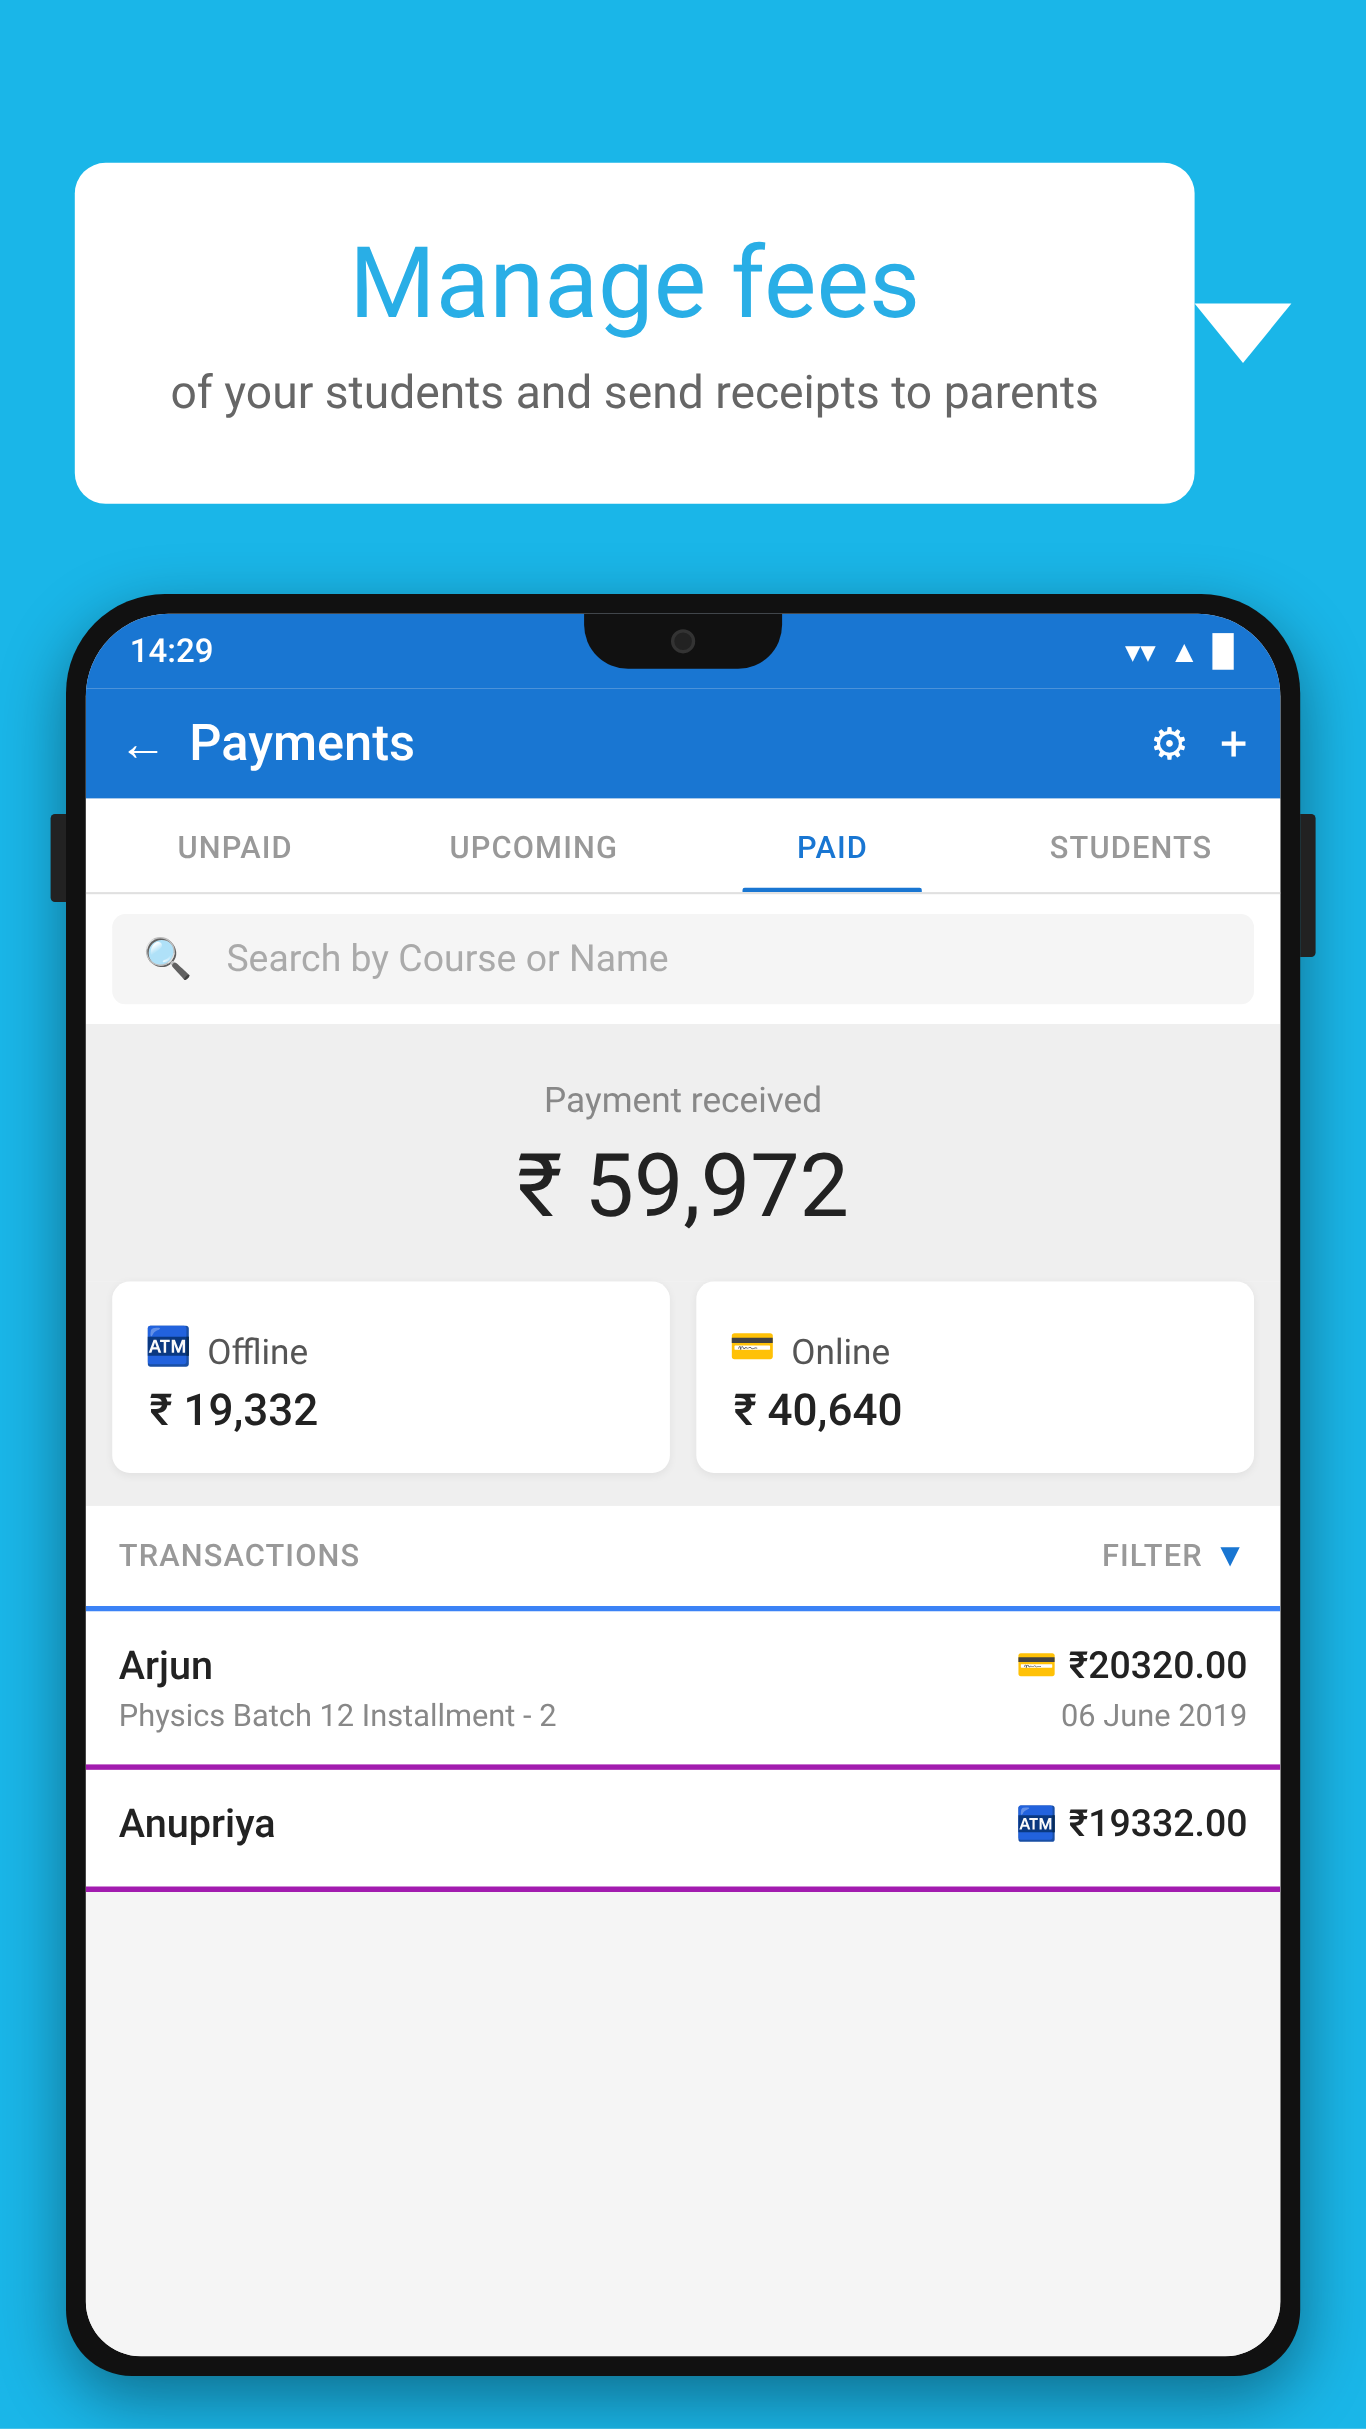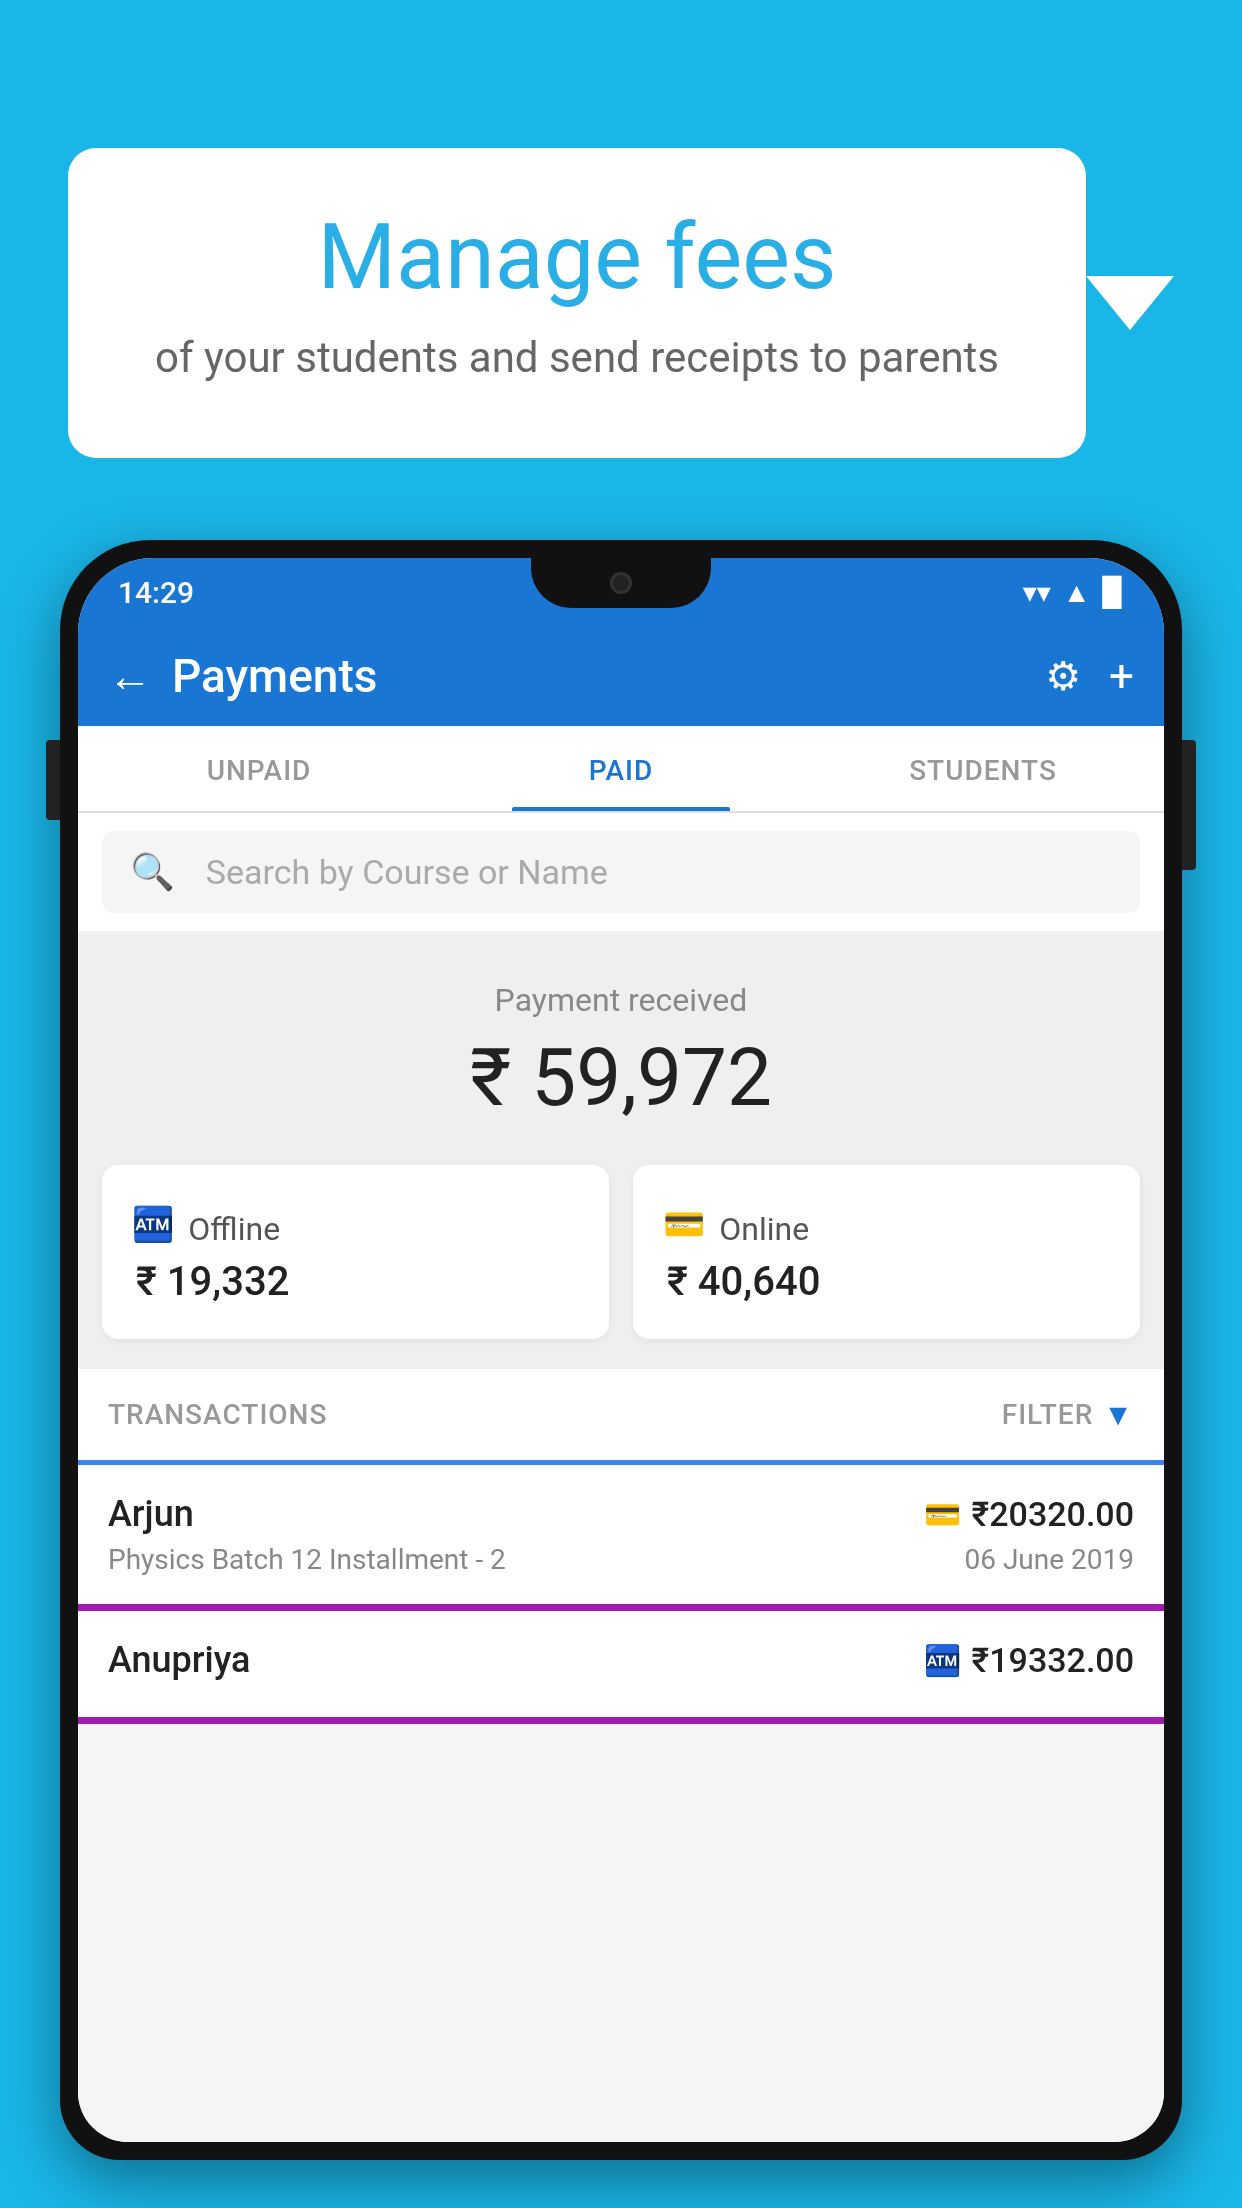--- a/index.html
+++ b/index.html
@@ -357,21 +357,21 @@
 
     .filter-icon {
       color: #1976d2;
       font-size: 30px;
     }
 
     
     .transaction-row {
       background: white;
       padding: 28px 30px;
-      border-bottom: 7px solid #a21caf;
+      border-bottom: 5px solid #a21caf;
     }
 
     .transaction-top {
       display: flex;
       justify-content: space-between;
       align-items: center;
       margin-bottom: 8px;
     }
 
     .transaction-name {
@@ -447,20 +447,21 @@
         <span class="back-btn">←</span>
         <span class="header-title">Payments</span>
         <div class="header-actions">
           <span class="gear-btn gear-unicode">⚙</span>
           <span class="plus-btn">+</span>
         </div>
       </div>
 
       <div class="tabs-bar">
         <div class="tab-item">UNPAID</div>
+        <div class="tab-item">UPCOMING</div>
         <div class="tab-item active">PAID</div>
         <div class="tab-item">STUDENTS</div>
       </div>
 
       <div class="content-area">
 
         <div class="search-container">
           <div class="search-box">
             <span class="search-icon-wrap">🔍</span>
             <span class="search-placeholder">Search by Course or Name</span>

